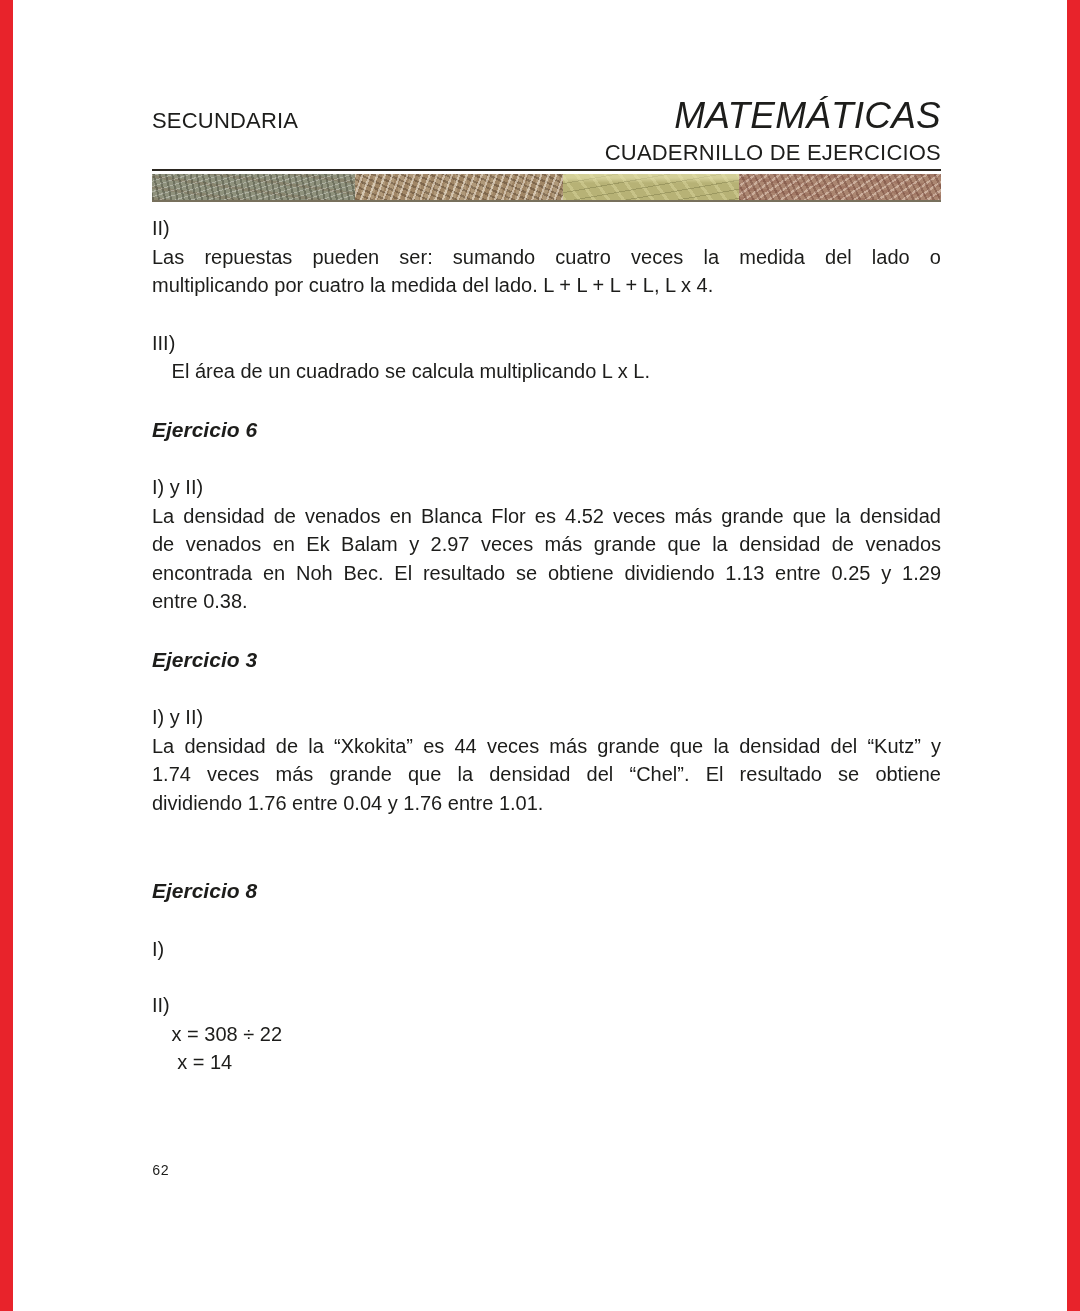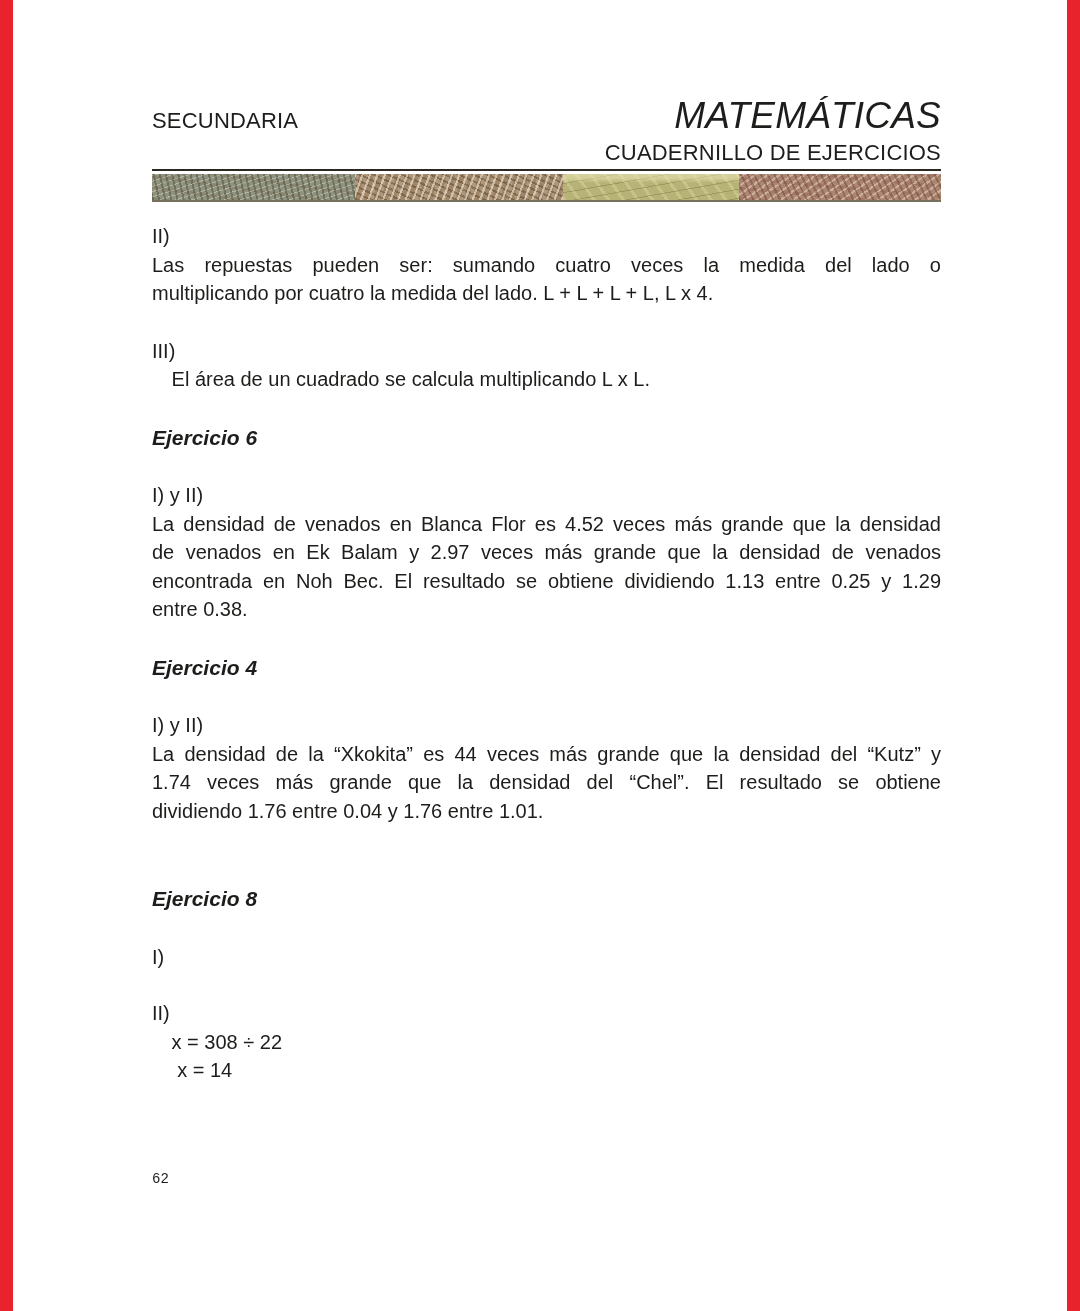--- a/index.html
+++ b/index.html
@@ -28,21 +28,21 @@
       repeating-linear-gradient(99deg,rgba(190,170,140,.5) 0 4px,transparent 4px 9px);}
   .seg3{width:22.3%;background:#b7b276;
     background-image:linear-gradient(180deg,rgba(235,232,180,.55) 0 4px,transparent 9px),
       repeating-linear-gradient(170deg,rgba(122,120,70,.45) 0 1px,transparent 1px 9px),
       repeating-linear-gradient(55deg,rgba(230,226,170,.35) 0 3px,transparent 3px 12px);}
   .seg4{width:25.6%;background:#ab8671;
     background-image:repeating-linear-gradient(64deg,rgba(105,62,50,.42) 0 2px,transparent 2px 6px),
       repeating-linear-gradient(-35deg,rgba(236,216,200,.5) 0 2px,transparent 2px 7px),
       repeating-linear-gradient(5deg,rgba(140,90,75,.3) 0 3px,transparent 3px 10px);}
   
-  .content{padding-top:20px;font-size:20px;line-height:28.5px;}
+  .content{padding-top:12px;font-size:20px;line-height:28.5px;}
   .ln{min-height:28.5px;}
   .ln.j{text-align:justify;text-align-last:justify;text-justify:inter-word;}
   .ln.pre{white-space:pre-wrap;margin-left:14px;}
   .heading{font-size:21px;font-weight:bold;font-style:italic;line-height:28.5px;}
   .mt-std{margin-top:29px;} .mt-h{margin-top:30px;} .mt-big{margin-top:60px;} .mt-s{margin-top:28px;}
   .footer{margin-top:80px;font-size:14px;line-height:28.5px;font-family:Liberation Mono, monospace;}
 </style>
 </head>
 <body>
 
@@ -82,21 +82,21 @@
       <div class="heading mt-h">Ejercicio 6</div>
 
       <div class="block mt-std">
         <div class="ln">I) y II)</div>
         <div class="ln j">La densidad de venados en Blanca Flor es 4.52 veces más grande que la densidad</div>
         <div class="ln j">de venados en Ek Balam y 2.97 veces más grande que la densidad de venados</div>
         <div class="ln j">encontrada en Noh Bec. El resultado se obtiene dividiendo 1.13 entre 0.25 y 1.29</div>
         <div class="ln">entre 0.38.</div>
       </div>
 
-      <div class="heading mt-h">Ejercicio 4</div>
+      <div class="heading mt-h">Ejercicio 3</div>
 
       <div class="block mt-std">
         <div class="ln">I) y II)</div>
         <div class="ln j">La densidad de la “Xkokita” es 44 veces más grande que la densidad del “Kutz” y</div>
         <div class="ln j">1.74 veces más grande que la densidad del “Chel”. El resultado se obtiene</div>
         <div class="ln">dividiendo 1.76 entre 0.04 y 1.76 entre 1.01.</div>
       </div>
 
       <div class="heading mt-big">Ejercicio 8</div>
 

